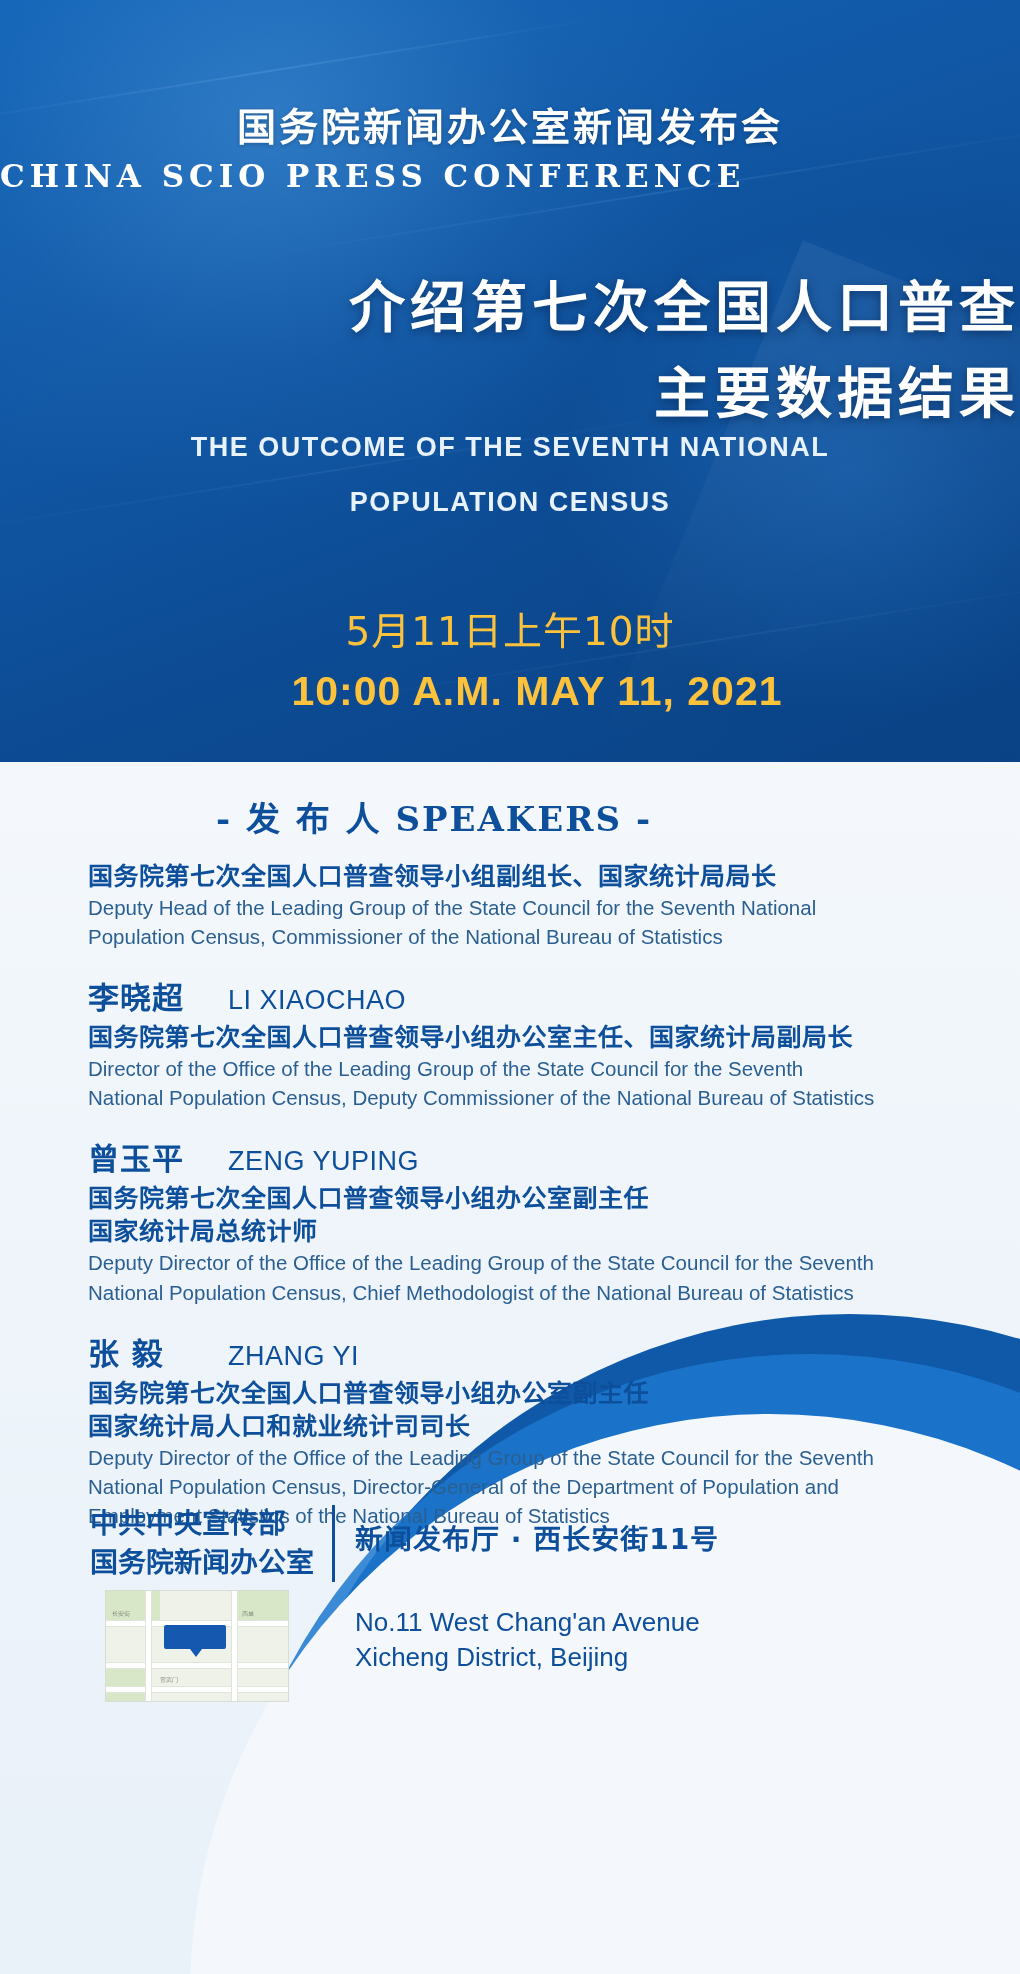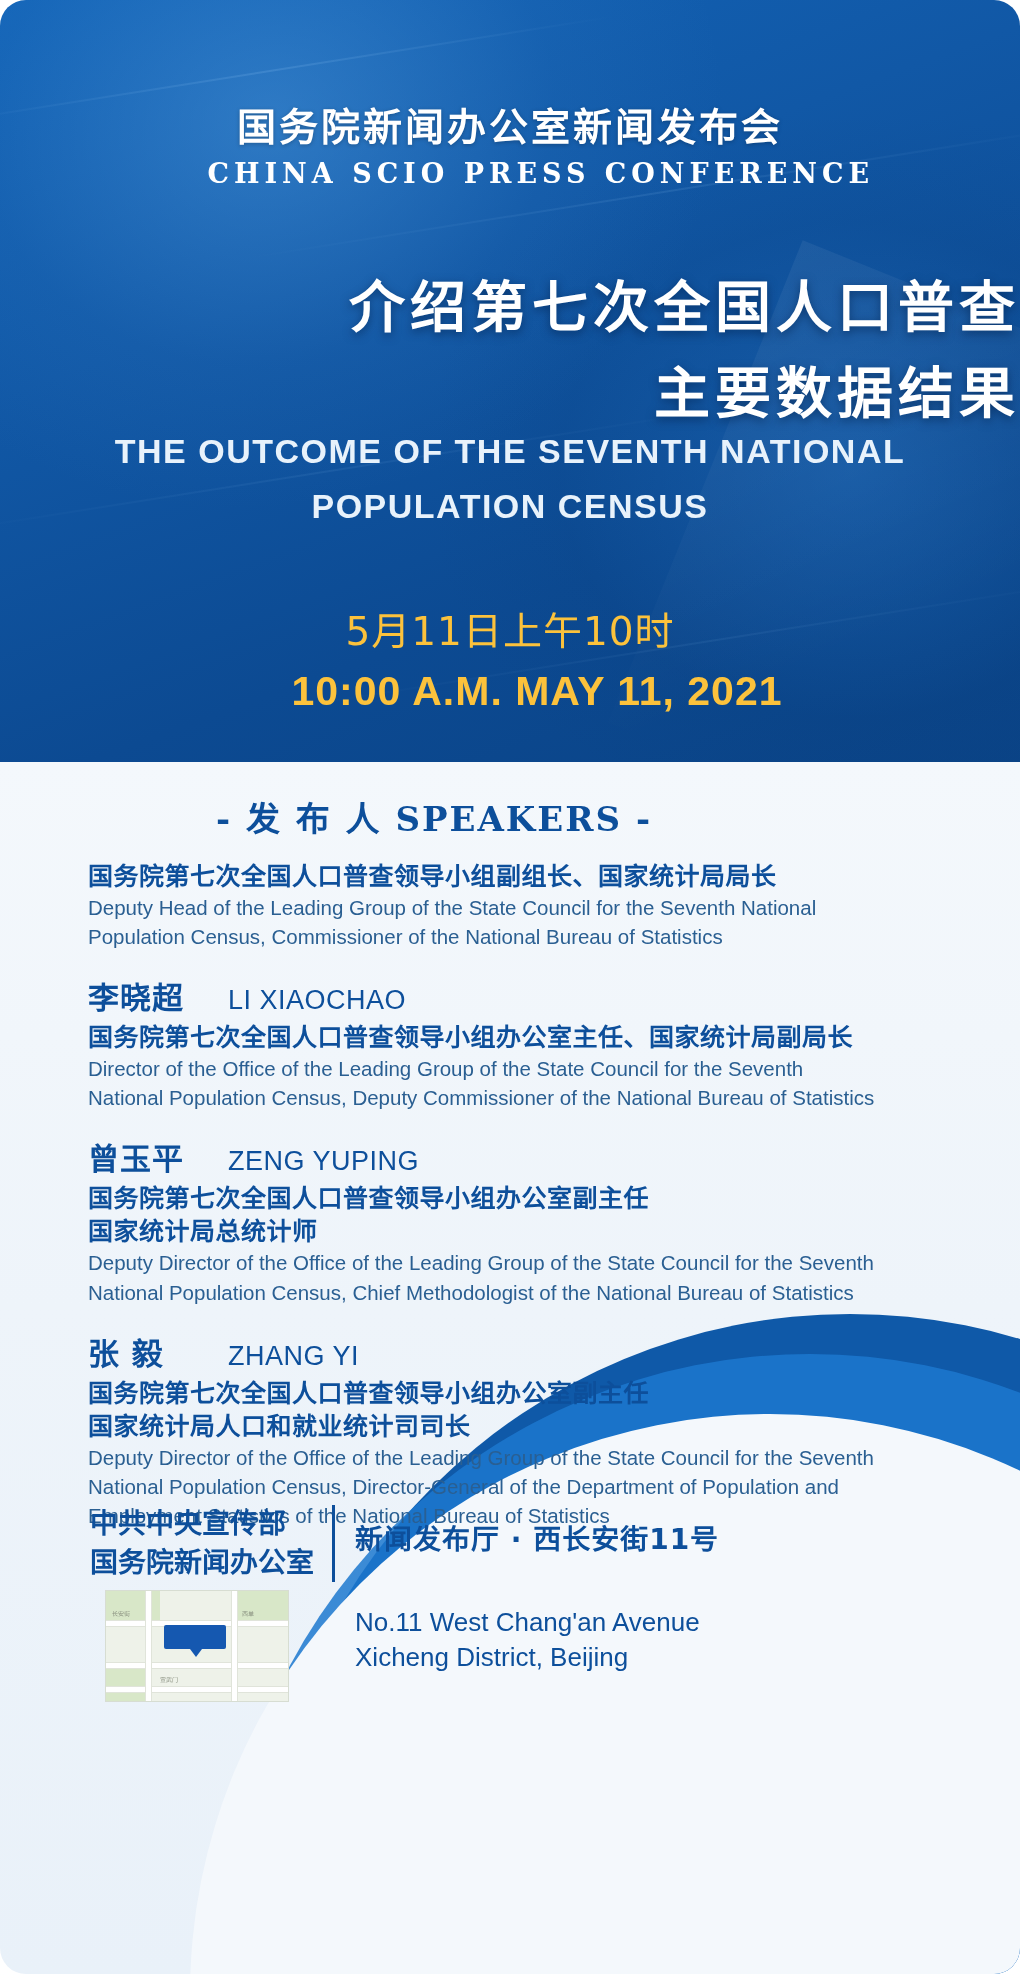--- a/index.html
+++ b/index.html
@@ -9,21 +9,20 @@
   }
   body {
     font-family: "Liberation Sans", sans-serif;
   }
   .poster {
     position: relative;
     width: 1020px;
     height: 1974px;
     overflow: hidden;
     background: #ffffff;
-    border-radius: 26px;
   }
 
   
   .top-panel {
     position: absolute;
     left: 0; top: 0;
     width: 1020px;
     height: 762px;
     background: linear-gradient(160deg, #1264b8 0%, #1158a6 35%, #0c4a92 70%, #0a4386 100%);
     overflow: hidden;
@@ -66,25 +65,25 @@
     color: #ffffff;
     font-family: "DejaVu Serif", "Liberation Serif", serif;
     font-weight: bold;
     font-size: 39px;
     letter-spacing: 3px;
     text-shadow: 0 1px 4px rgba(0,0,0,0.25);
   }
   .scio-en {
     position: absolute;
     top: 158px; left: 0; width: 874px;
-    text-align: right;
+    text-align: left;
     color: #ffffff;
     font-family: "DejaVu Serif", "Liberation Serif", serif;
     font-weight: bold;
-    font-size: 27px;
+    font-size: 31px;
     letter-spacing: 5px;
   }
 
   .title-cn {
     position: absolute;
     left: 0; width: 1020px;
     text-align: right;
     color: #ffffff;
     font-family: "DejaVu Sans", sans-serif;
     font-weight: bold;
@@ -95,21 +94,21 @@
   .title-cn.l1 { top: 262px; }
   .title-cn.l2 { top: 348px; }
 
   .title-en {
     position: absolute;
     left: 0; width: 1020px;
     text-align: center;
     color: #e8f2fb;
     font-family: "Liberation Sans", sans-serif;
     font-weight: bold;
-    font-size: 34px;
+    font-size: 27px;
     letter-spacing: 1.5px;
   }
   .title-en.l1 { top: 432px; }
   .title-en.l2 { top: 487px; }
 
   .datetime-cn {
     position: absolute;
     top: 600px; left: 0; width: 1020px;
     text-align: center;
     color: #fcc23c;

